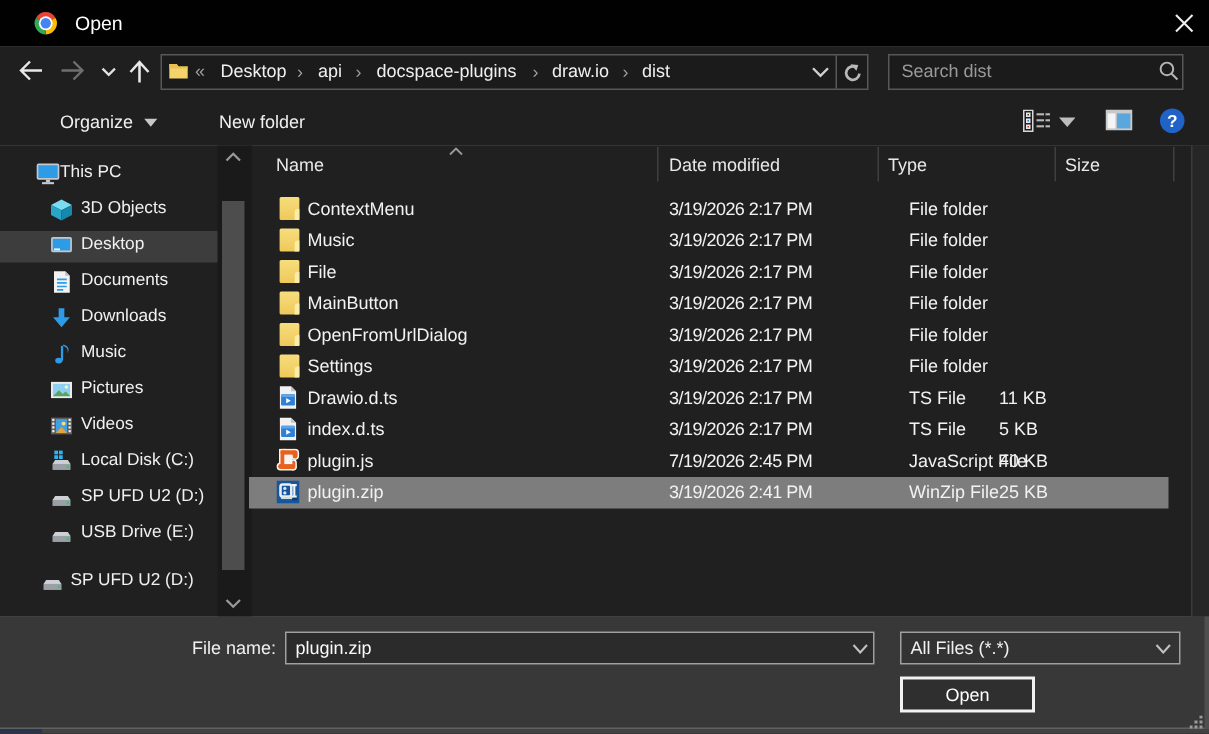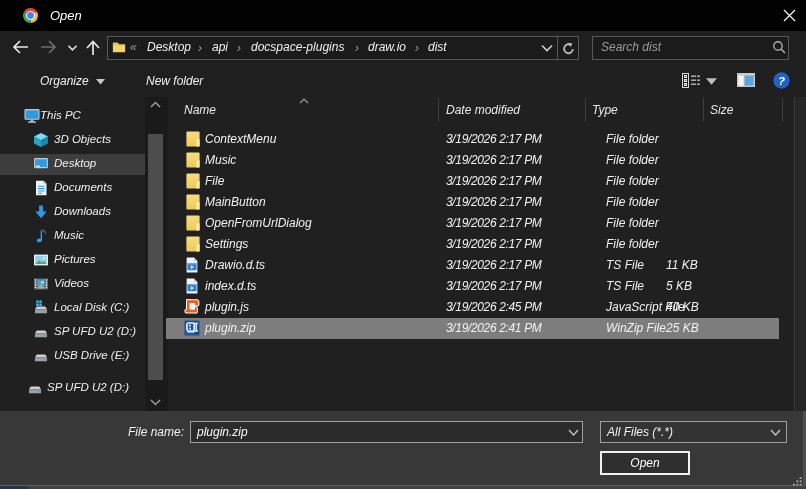--- a/index.html
+++ b/index.html
@@ -1,19 +1,19 @@
 <!DOCTYPE html>
 <html><head>
 <meta charset="utf-8">
 <style>
 * { margin:0; padding:0; box-sizing:border-box; }
 html,body { width:806px; height:489px; overflow:hidden; background:#202020; }
 body { font-family:"Liberation Sans", sans-serif; font-size:12px; color:#ececec; }
 .abs { position:absolute; }
-#win { position:relative; width:806px; height:489px; background:#737373;font-style:italic; }
+#win { position:relative; width:806px; height:489px; background:#737373; }
 
 
 #title { left:0; top:0; width:806px; height:31px; background:#010101; }
 #title .txt { left:50px; top:8px; font-size:13px; color:#fff; }
 #closex { left:779px; top:6px; width:20px; height:20px; }
 
 
 #nav { left:0; top:31px; width:806px; height:33px; background:#1f1f1f; }
 #addr { left:107px; top:5px; width:472px; height:24px; background:#1b1b1b; border:1px solid #585858; }
 #search { left:592px; top:5px; width:197px; height:24px; background:#1b1b1b; border:1px solid #585858; }
@@ -376,21 +376,21 @@
       <div class="rname">index.d.ts</div>
       <div class="rdate">3/19/2026 2:17 PM</div>
       <div class="rtype">TS File</div>
       <div class="rsize">5 KB</div>
     </div>
   <div class="row" style="top:297px">
       <svg class="ricon js" viewBox="0 0 16 16">
         <use href="#i-js"></use>
       </svg>
       <div class="rname">plugin.js</div>
-      <div class="rdate">3/19/2026 2:45 PM</div>
+      <div class="rdate">7/19/2026 2:45 PM</div>
       <div class="rtype">JavaScript File</div>
       <div class="rsize">40 KB</div>
     </div>
   <div class="row sel" style="top:318px">
       <svg class="ricon zip" viewBox="0 0 16 16">
         <use href="#i-zip"></use>
       </svg>
       <div class="rname">plugin.zip</div>
       <div class="rdate">3/19/2026 2:41 PM</div>
       <div class="rtype">WinZip File</div>

